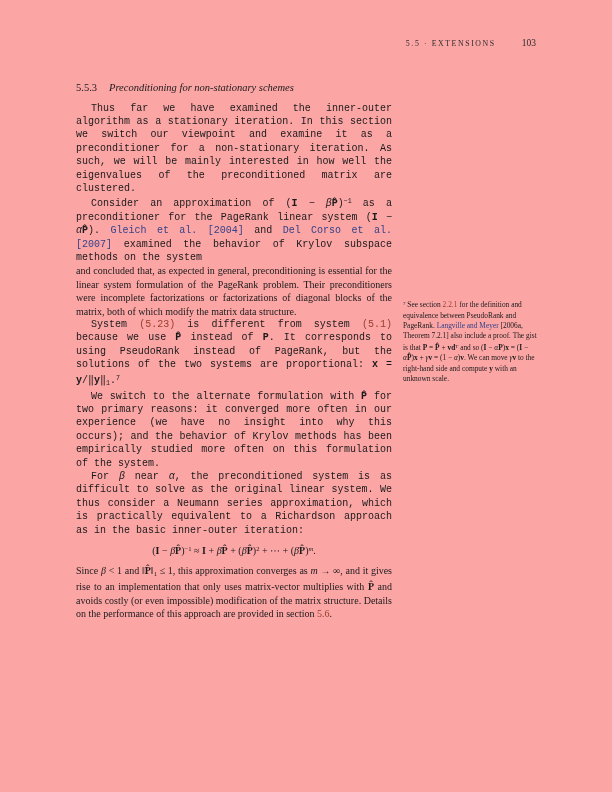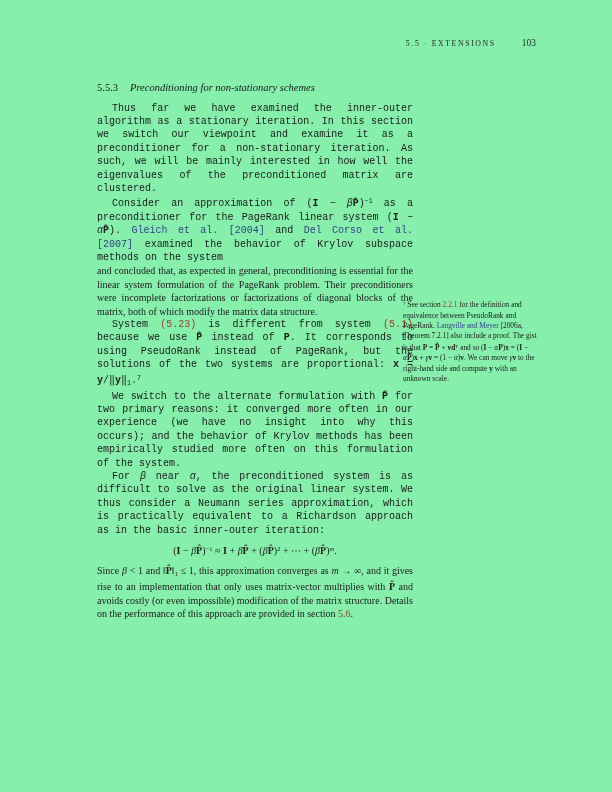--- a/index.html
+++ b/index.html
@@ -5,21 +5,21 @@
   :root {
     --cite: #33428a;
     --ref: #96402c;
     --ink: #1a1a1a;
   }
   html, body { margin: 0; padding: 0; background: #ffffff; }
   .page {
     position: relative;
     width: 612px;
     height: 792px;
-    background: #86efac;
+    background: #fca5a5;
     font-family: "Liberation Serif", "DejaVu Serif", serif;
     color: var(--ink);
     overflow: hidden;
   }
   .running-head {
     position: absolute;
     top: 38px;
     left: 85px;
     right: 76px;
     display: flex;
@@ -32,21 +32,21 @@
     letter-spacing: 1.6px;
     color: #2b2b2b;
   }
   .running-head .page-num {
     font-size: 9.5px;
     color: #2b2b2b;
     text-align: center;
   }
   .text-column {
     position: absolute;
-    left: 97px;
+    left: 76px;
     top: 81px;
     width: 316px;
   }
   .subsection-heading {
     margin: 0 0 7px 0;
     font-size: 10.5px;
     font-weight: normal;
     line-height: 13.5px;
   }
   .subsection-heading .hnum { font-style: normal; margin-right: 12px; }

